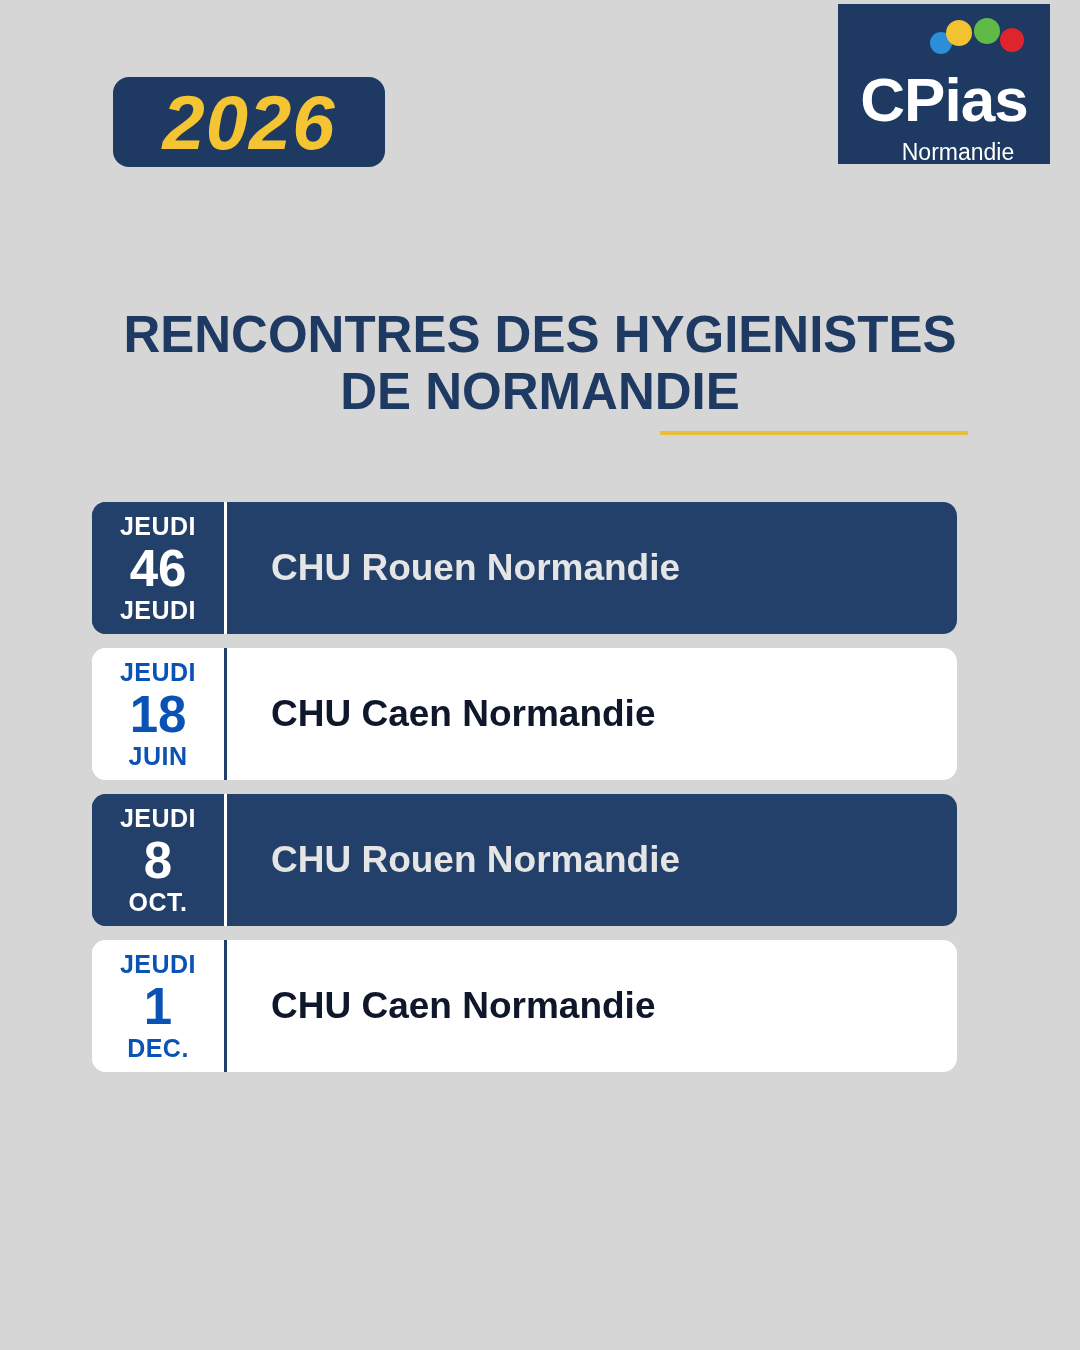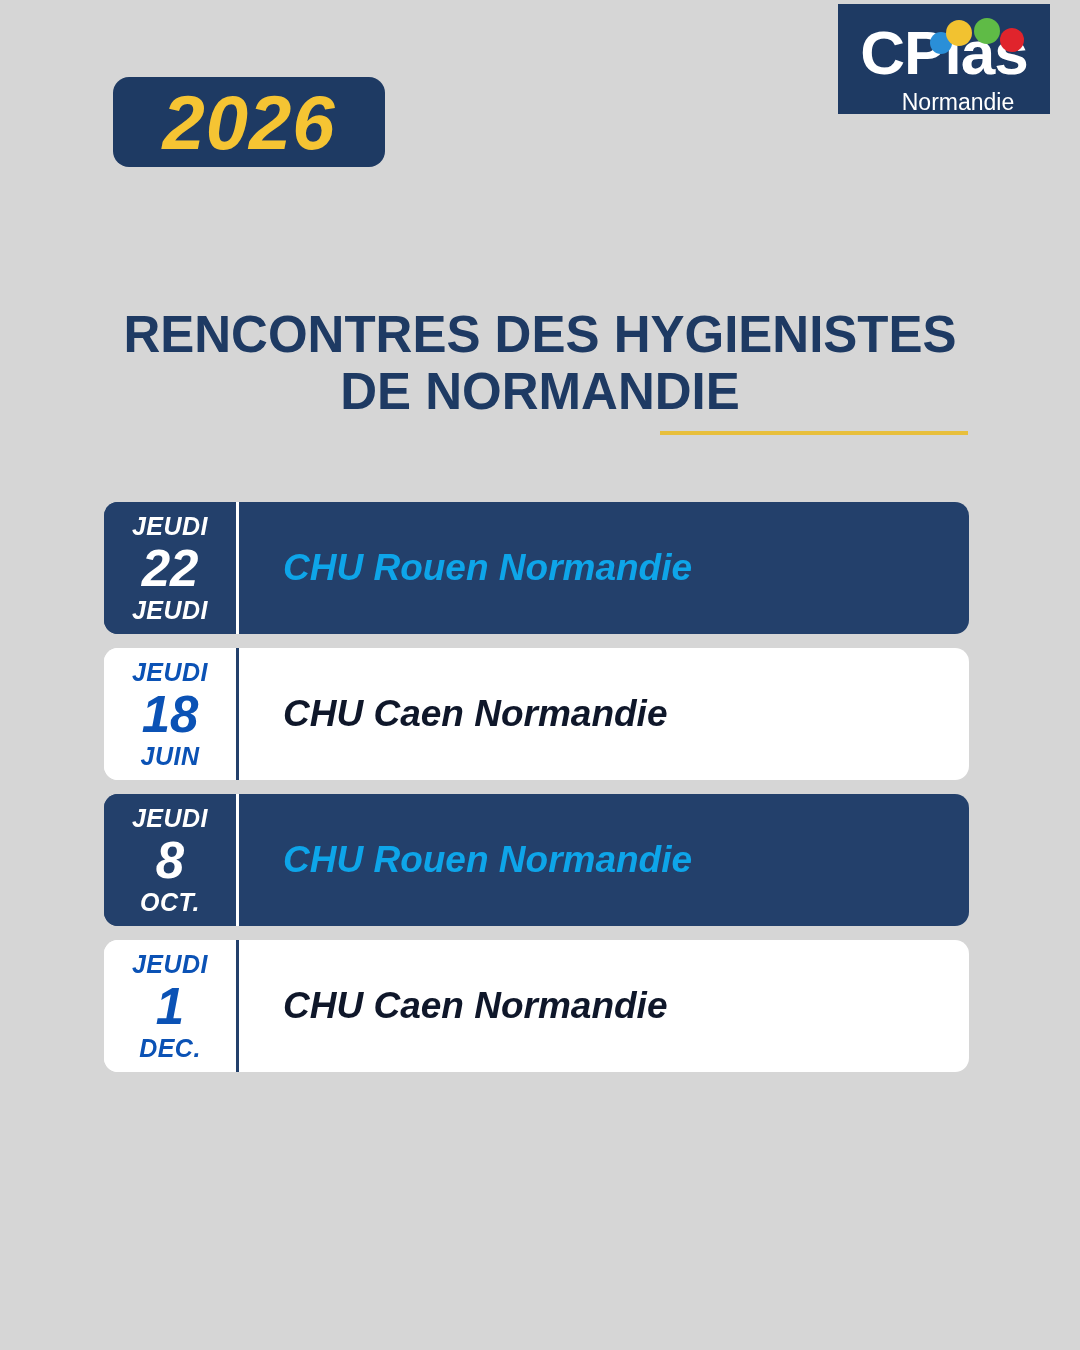--- a/index.html
+++ b/index.html
@@ -14,26 +14,26 @@
     position: relative;
     overflow: hidden;
   }
 
   
   .logo-box {
     position: absolute;
     top: 4px;
     right: 30px;
     width: 212px;
-    height: 110px;
+    height: 160px;
     background: #1e3a63;
     display: flex;
     flex-direction: column;
     align-items: center;
-    justify-content: space-between;
+    justify-content: flex-end;
   }
   .logo-dots {
     position: absolute;
     top: 14px;
     right: 24px;
     width: 96px;
     height: 40px;
   }
   .dot {
     position: absolute;
@@ -49,21 +49,21 @@
     font-weight: bold;
     letter-spacing: -1px;
     line-height: 1;
     margin-top: 18px;
   }
   .logo-sub {
     color: #ffffff;
     font-size: 23px;
     font-weight: normal;
     line-height: 1;
-    margin-top: 0;
+    margin-top: 10px;
     margin-left: 28px;
     align-self: center;
   }
 
   
   .year-badge {
     position: absolute;
     left: 113px;
     top: 77px;
     width: 272px;
@@ -102,24 +102,23 @@
     left: 660px;
     top: 431px;
     width: 308px;
     height: 4px;
     background: #e8bf3c;
   }
 
   
   .sessions {
     position: absolute;
-    left: 104px;
+    left: 92px;
     top: 502px;
     width: 865px;
-    font-style: italic;
   }
   .session {
     height: 132px;
     border-radius: 14px;
     display: flex;
     align-items: stretch;
     margin-bottom: 14px;
     overflow: hidden;
   }
   .session.dark  { background: #23406b; }
@@ -161,21 +160,21 @@
   }
 
   .place-col {
     flex: 1 1 auto;
     display: flex;
     align-items: center;
     padding-left: 44px;
     font-size: 37px;
     font-weight: bold;
   }
-  .session.dark .place-col  { color: #0ea5e9; }
+  .session.dark .place-col  { color: #e5e5e5; }
   .session.light .place-col { color: #0f172a; }
 </style>
 </head>
 <body>
 
 <div class="logo-box">
   <div class="logo-dots">
     <span class="dot blue"></span>
     <span class="dot yellow"></span>
     <span class="dot green"></span>
@@ -193,21 +192,21 @@
   <span>RENCONTRES DES HYGIENISTES</span>
   <span class="title-line2">DE NORMANDIE</span>
 </h1>
 <div class="rule"></div>
 
 <div class="sessions">
 
   <div class="session dark">
     <div class="date-col">
       <span class="dow">JEUDI</span>
-      <span class="day">22</span>
+      <span class="day">46</span>
       <span class="month">JEUDI</span>
     </div>
     <div class="place-col">CHU Rouen Normandie</div>
   </div>
 
   <div class="session light">
     <div class="date-col">
       <span class="dow">JEUDI</span>
       <span class="day">18</span>
       <span class="month">JUIN</span>

